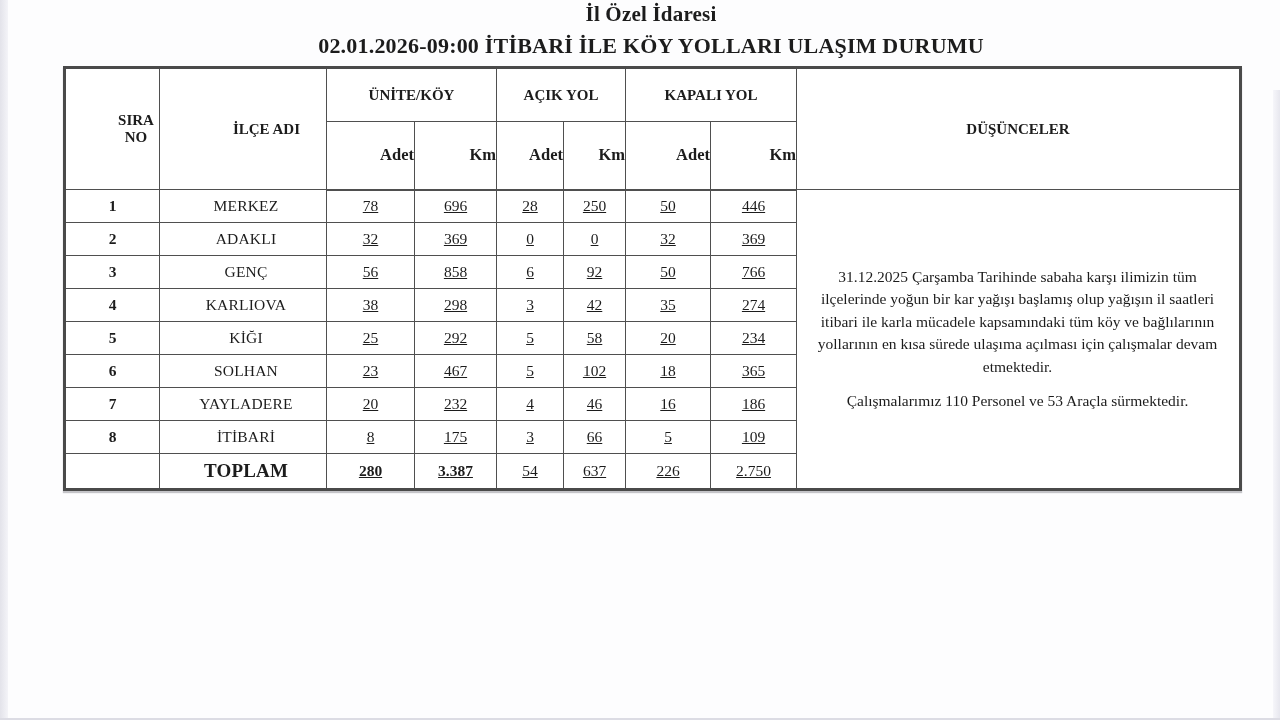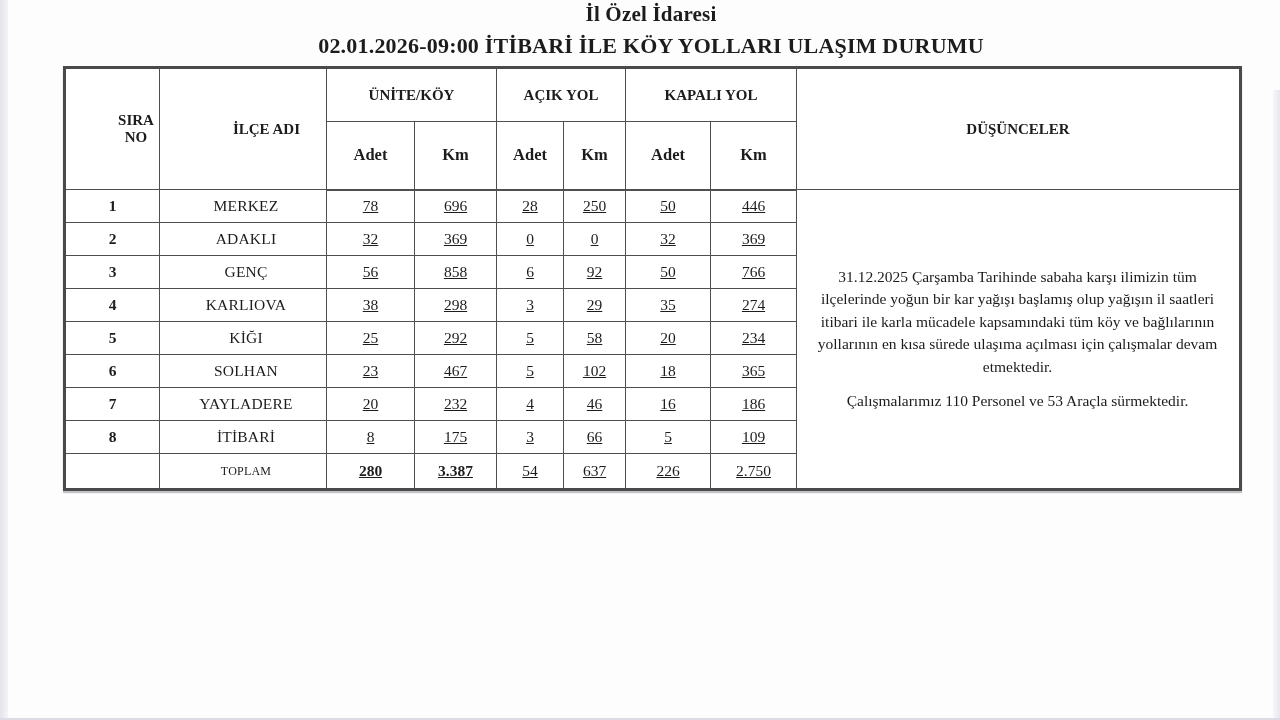--- a/index.html
+++ b/index.html
@@ -37,31 +37,31 @@
   }
   table.report th, table.report td {
     border: 1.6px solid #4f4f4f;
     text-align: center;
     vertical-align: middle;
     overflow: hidden;
   }
   table.report { border: 3px solid #4a4a4a; box-shadow: 0 2px 1px rgba(90,90,100,0.35); }
 
   tr.hdr-group th { height: 54px; font-size: 15px; font-weight: bold; }
-  tr.hdr-sub th   { height: 68px; font-size: 16.5px; font-weight: bold; border-bottom-width: 2.2px; }
+  tr.hdr-sub th   { height: 68px; font-size: 16.5px; font-weight: bold; border-bottom-width: 2.2px; text-align: right; }
   th.merged-hdr   { font-size: 17.5px; font-weight: bold; padding-left: 47px; }
   th.dusunceler-hdr { font-size: 18px; font-weight: bold; font-family: Liberation Serif, serif; }
 
   tr.data-row td { height: 33px; font-size: 15.5px; }
   td.c-sira  { font-weight: bold; font-size: 15px; }
   td.c-ilce  { text-align: left; padding-left: 6px; font-size: 16.5px; letter-spacing: 0.2px; }
   td.c-num   { font-size: 15.5px; text-decoration: underline; }
 
   tr.total-row td { height: 36px; }
-  tr.total-row td.c-ilce { font-weight: normal; font-size: 12px; }
+  tr.total-row td.c-ilce { font-weight: bold; font-size: 19px; }
   td.c-num.bold { font-weight: bold; }
 
   td.remarks-cell {
     text-align: left;
     vertical-align: middle;
     padding: 8px 7px 8px 6px;
     font-size: 17px;
     line-height: 22.5px;
   }
   td.remarks-cell p { margin: 12px; }
@@ -141,21 +141,21 @@
     <td class="c-num">92</td>
     <td class="c-num">50</td>
     <td class="c-num">766</td>
   </tr>
   <tr class="data-row">
     <td class="c-sira">4</td>
     <td class="c-ilce">KARLIOVA</td>
     <td class="c-num">38</td>
     <td class="c-num">298</td>
     <td class="c-num">3</td>
-    <td class="c-num">29</td>
+    <td class="c-num">42</td>
     <td class="c-num">35</td>
     <td class="c-num">274</td>
   </tr>
   <tr class="data-row">
     <td class="c-sira">5</td>
     <td class="c-ilce">KİĞI</td>
     <td class="c-num">25</td>
     <td class="c-num">292</td>
     <td class="c-num">5</td>
     <td class="c-num">58</td>

